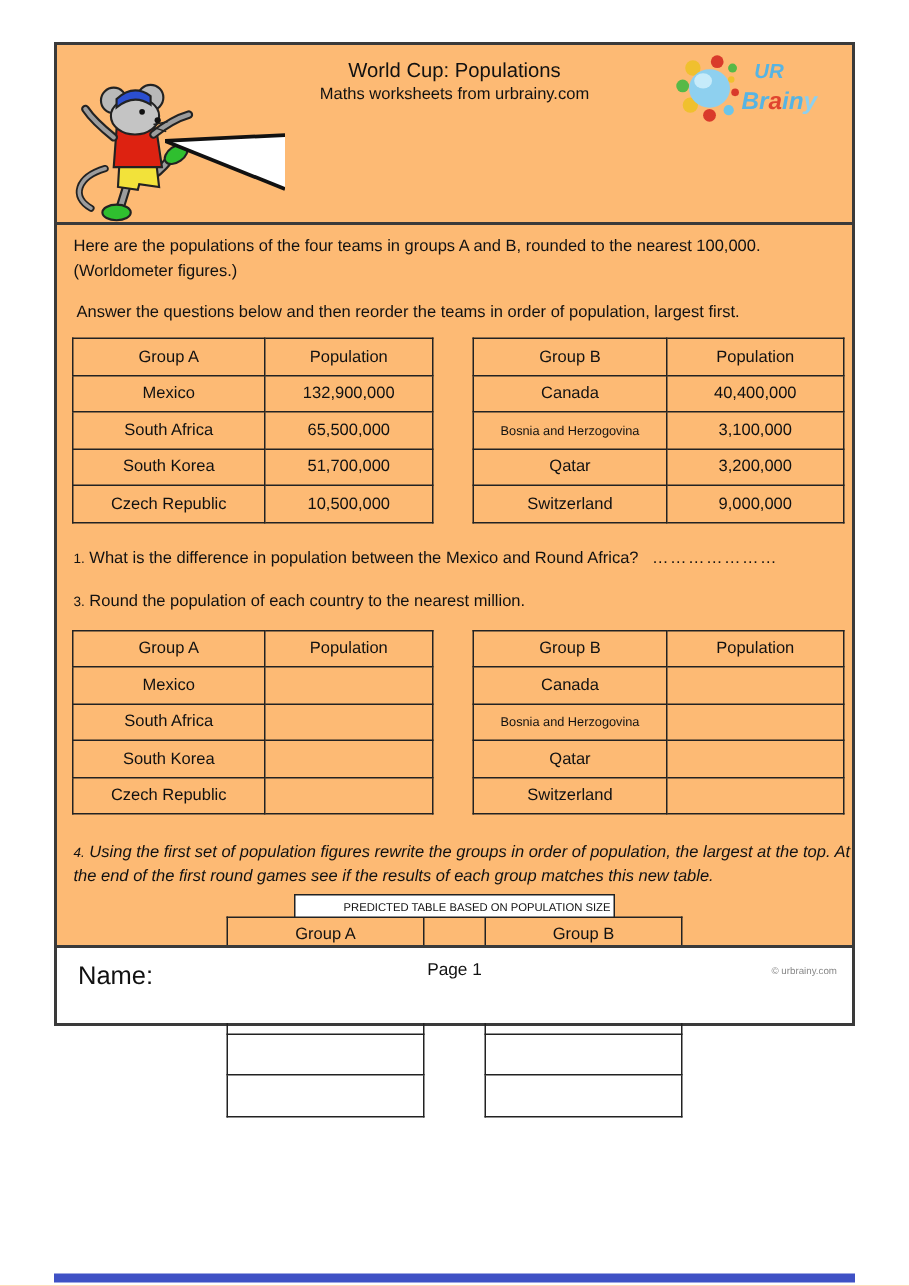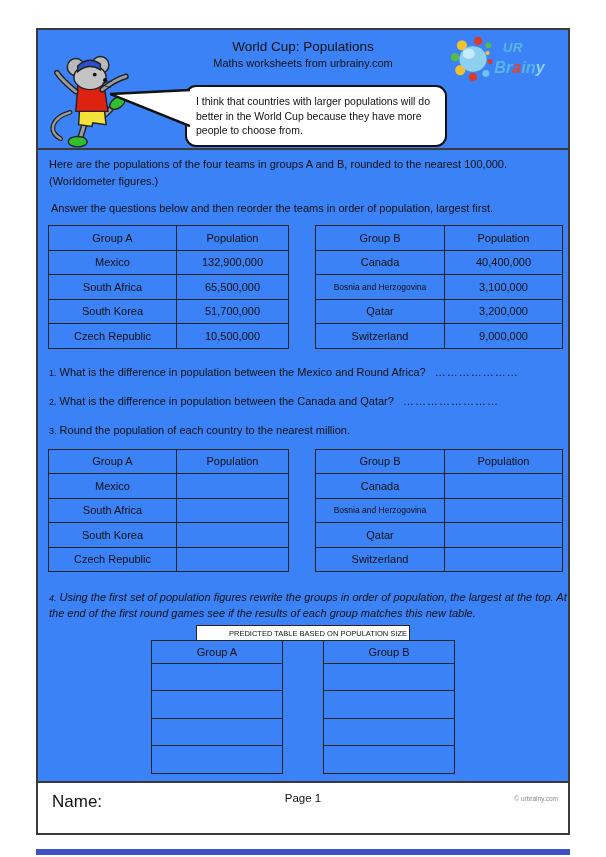--- a/index.html
+++ b/index.html
@@ -2,22 +2,22 @@
 <html><head>
 <meta charset="utf-8">
 <style>
   html,body{margin:0;padding:0;}
   body{
     width:606px;height:857px;position:relative;background:#fff;
     font-family:"Liberation Sans", sans-serif;color:#111;
     -webkit-font-smoothing:antialiased;
   }
   .page{
-    position:absolute;left:36px;top:28px;width:534px;height:807px;
-    border:2px solid #3a3a3a;box-sizing:border-box;background:#3b82f6;
+    position:absolute;left:36px;top:28px;width:534px;height:656px;
+    border:2px solid #3a3a3a;box-sizing:border-box;background:#fdba74;
   }
   
   .header{position:relative;height:118px;border-bottom:2px solid #3a3a3a;}
   .title{text-align:center;padding-top:9px;font-size:13.5px;}
   .subtitle{text-align:center;padding-top:3px;font-size:11px;}
   .logo{position:absolute;top:1px;right:14px;width:104px;height:56px;}
   .mouse{position:absolute;left:0;top:20px;width:104px;height:102px;}
   .bubble{
     position:absolute;left:147px;top:55px;width:262px;box-sizing:border-box;
     border:2px solid #111;border-radius:11px;padding:7px 9px;background:#fff;
@@ -106,21 +106,20 @@
       <circle cx="71" cy="30" r="2.2" fill="#111"></circle>
       <path d="M68,33 L78,31 M68,35 L77,38" stroke="#222" stroke-width="1" fill="none"></path>
     </svg>
 
     <svg class="bubble-tail" viewBox="0 0 80 44" preserveAspectRatio="none">
       <polygon points="0,6 80,2 80,38" fill="#fff"></polygon>
       <path d="M0,6 L80,2" stroke="#111" stroke-width="2.5" fill="none"></path>
       <path d="M0,6 L80,38" stroke="#111" stroke-width="2.5" fill="none"></path>
     </svg>
 
-    <div class="bubble">I think that countries with larger populations will do better in the World Cup because they have more people to choose from.</div>
   </div>
 
   <div class="content">
 
     <p class="intro-p1">Here are the populations of the four teams in groups A and B, rounded to the nearest 100,000. (Worldometer figures.)</p>
     <p class="intro-p2">Answer the questions below and then reorder the teams in order of population, largest first.</p>
 
     <div class="tables-row">
       <table class="wt" style="width:240px">
         <colgroup>
@@ -180,25 +179,20 @@
       </tbody>
         </table>
     </div>
 
     <div class="question">
       <span class="qnum">1.</span>
       <span>What is the difference in population between the Mexico and Round Africa?</span>
       <span class="dots">…………………</span>
     </div>
     <div class="question">
-      <span class="qnum">2.</span>
-      <span>What is the difference in population between the Canada and Qatar?</span>
-      <span class="dots">……………………</span>
-    </div>
-    <div class="question">
       <span class="qnum">3.</span>
       <span>Round the population of each country to the nearest million.</span>
     </div>
 
     <div class="tables-row" style="margin-top:13px">
       <table class="wt" style="width:240px">
         <colgroup>
             <col style="width:128px">
             <col style="width:112px">
           </colgroup>

